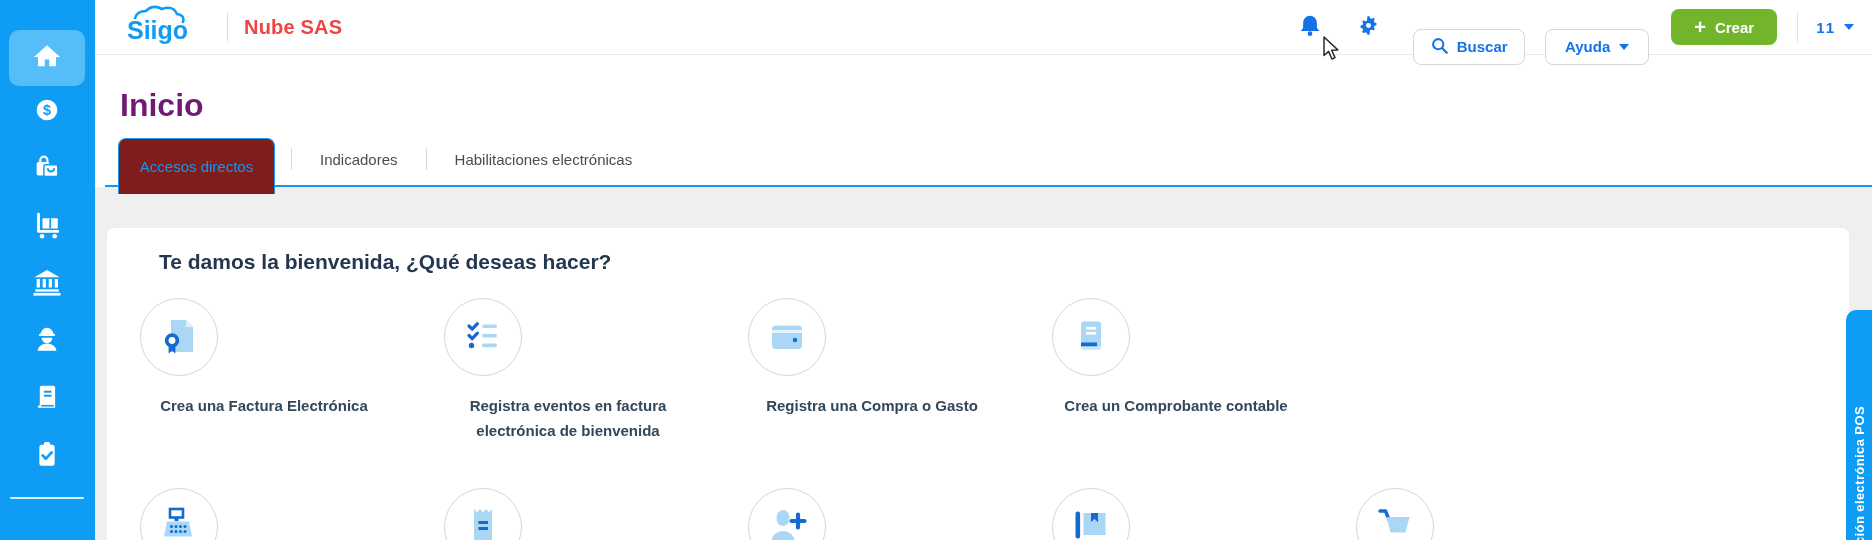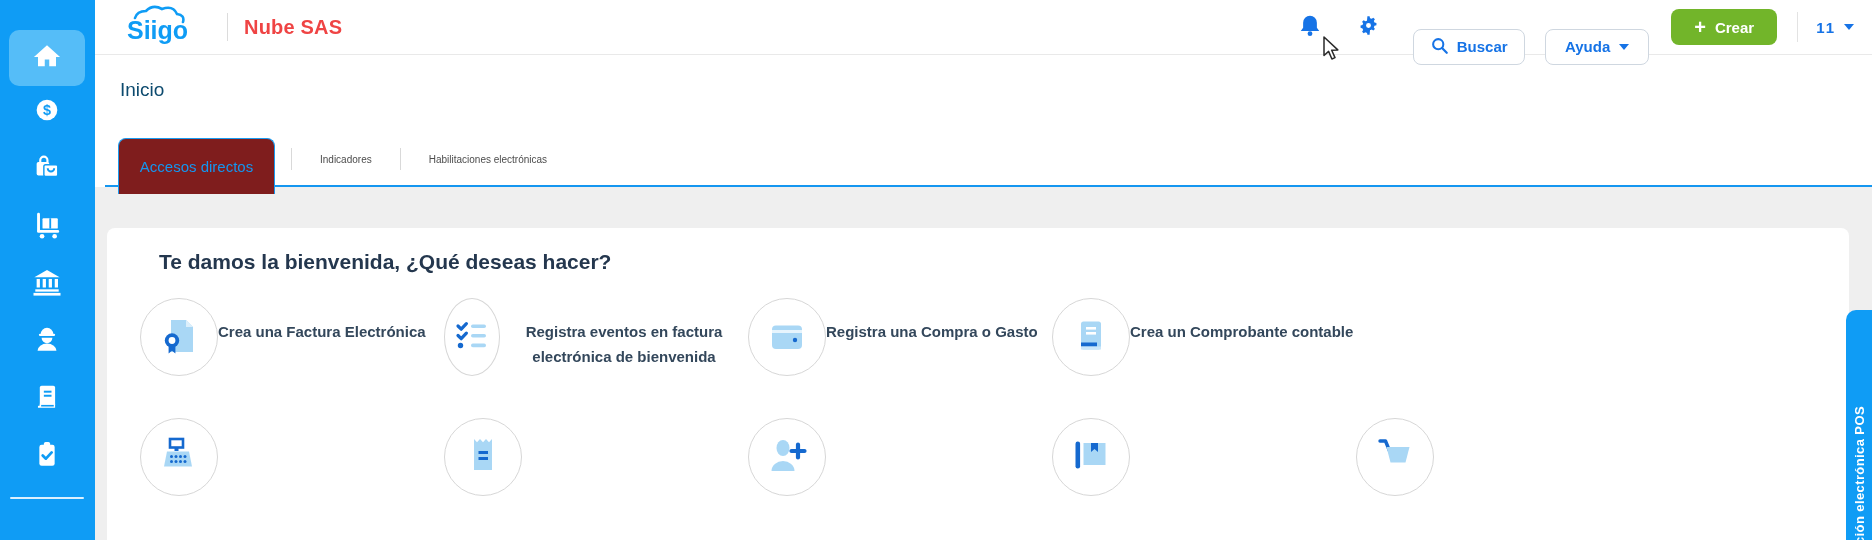--- a/index.html
+++ b/index.html
@@ -28,34 +28,34 @@
   .btn-search svg{margin-right:9px;}
   .btn-help{width:104px;margin-left:20px;}
   .btn-help .caret{margin-left:9px;}
   .btn-create{width:106px;margin-left:22px;background:#72B52A;color:#fff;border:none;}
   .btn-create .plus{font-size:20px;font-weight:700;margin-right:9px;line-height:1;}
   .header-divider{width:1px;height:30px;background:#E3E3E3;margin:0 18px 0 20px;}
   .account{display:flex;align-items:center;color:#1673E6;font-size:15px;font-weight:700;cursor:pointer;letter-spacing:2px;}
   .account .caret{margin-left:8px;}
   .caret{width:0;height:0;border-left:5px solid transparent;border-right:5px solid transparent;border-top:6px solid #1673E6;display:inline-block;}
   
-  .page-title{position:absolute;left:120px;top:66px;font-size:19px;font-weight:400;color:#0c4a6e;}
+  .page-title{position:absolute;left:120px;top:66px;font-size:32px;font-weight:700;color:#701a75;}
   .tabbar{position:absolute;left:118px;top:131px;height:56px;display:flex;align-items:center;z-index:2;}
-  .tab{font-size:10px;color:#4C4C4C;padding:0 28px;cursor:pointer;font-weight:400;}
+  .tab{font-size:15px;color:#4C4C4C;padding:0 28px;cursor:pointer;font-weight:400;}
   .tab-active{width:157px;height:56px;box-sizing:border-box;border:1px solid #1A9BF0;border-bottom:none;border-radius:8px 8px 0 0;background:#7f1d1d;color:#1496F0;display:flex;align-items:center;justify-content:center;font-size:15px;cursor:pointer;margin-top:13px;}
   .tab-sep{width:1px;height:22px;background:#D9D9D9;}
   .tab-underline{position:absolute;left:105px;top:185px;width:1767px;height:2px;background:#1496F0;z-index:1;}
   
   .band{position:absolute;left:95px;top:187px;width:1777px;height:353px;background:#EFEFEF;}
   .card{position:absolute;left:107px;top:228px;width:1742px;height:420px;background:#fff;border-radius:8px;}
   .card-heading{margin:22px 0 0 52px;font-size:21px;font-weight:700;color:#24374E;}
   .shortcut-grid{display:grid;grid-template-columns:repeat(5,304px);padding-left:33px;}
   .grid-row1{margin-top:24px;}
   .grid-row2{margin-top:42px;}
-  .shortcut{display:flex;align-items:center;cursor:pointer;}
+  .shortcut{display:flex;flex-direction:column;cursor:pointer;}
   .circle{width:78px;height:78px;border-radius:50%;background:#fff;border:1px solid #D7D7D7;display:flex;align-items:center;justify-content:center;box-sizing:border-box;}
   .shortcut-label{margin-top:18px;height:52px;max-width:248px;text-align:center;font-size:15px;font-weight:700;color:#33475B;line-height:1.65;}
   
   .side-tab{position:absolute;left:1846px;top:310px;width:26px;height:380px;background:#0F9CF5;border-radius:10px 0 0 10px;display:flex;align-items:center;justify-content:center;cursor:pointer;overflow:hidden;}
   .side-tab span{writing-mode:vertical-rl;transform:rotate(180deg);color:#fff;font-size:13px;font-weight:700;letter-spacing:.4px;white-space:nowrap;}
   
   .cursor{position:absolute;left:1322px;top:36px;z-index:50;pointer-events:none;}
 </style>
 </head>
 <body>

